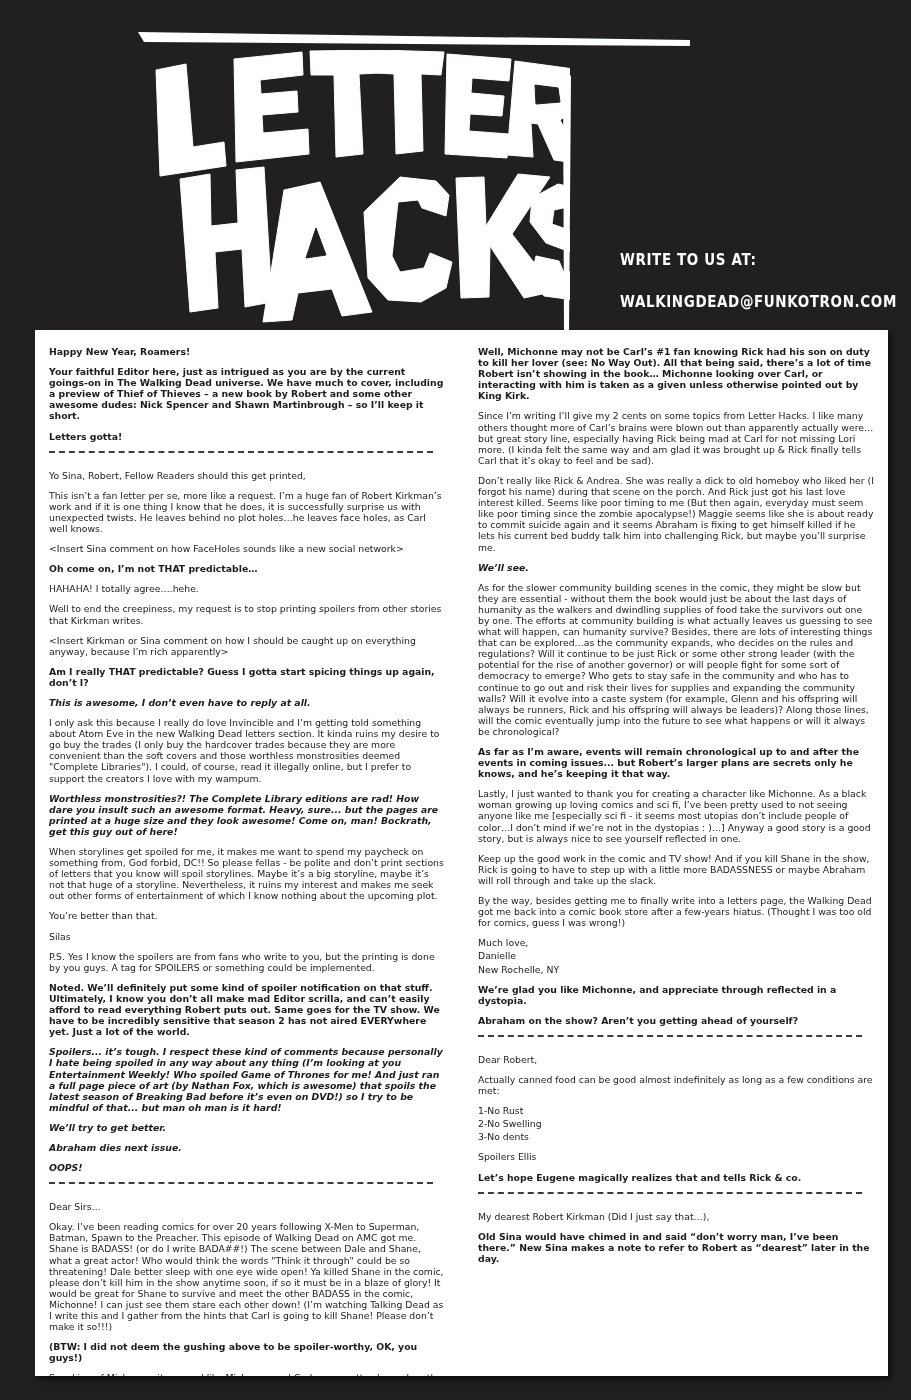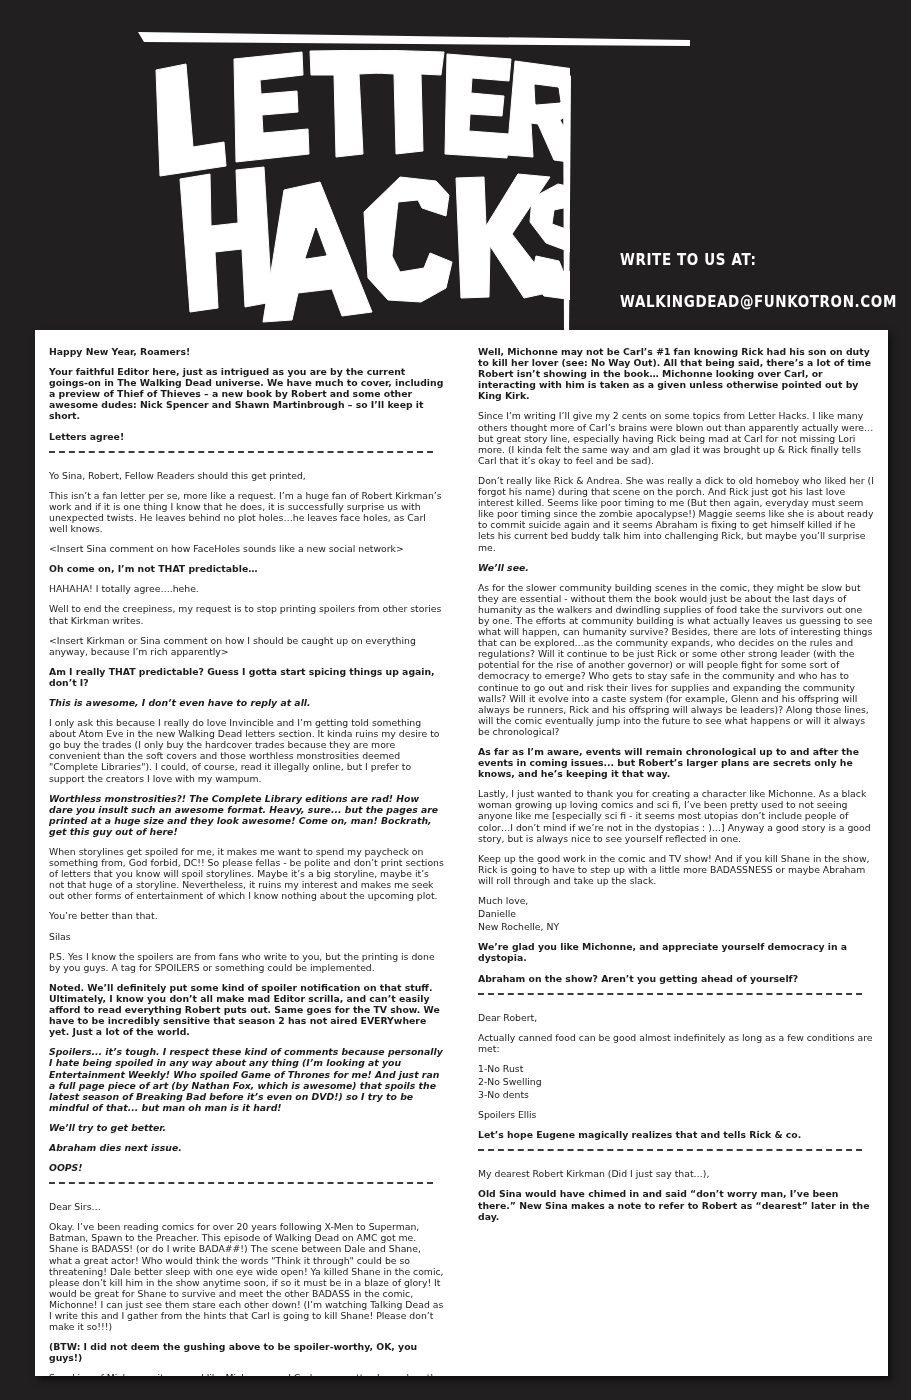--- a/index.html
+++ b/index.html
@@ -149,21 +149,21 @@
       <div class="wl1">WRITE TO US AT:</div>
       <div class="wl2">WALKINGDEAD@FUNKOTRON.COM</div>
     </div>
   </div>
 
   <div class="sheet">
     <div class="cols">
       <div class="col" id="col-left">
           <p class="b">Happy New Year, Roamers!</p>
           <p class="b">Your faithful Editor here, just as intrigued as you are by the current goings-on in The Walking Dead universe.  We have much to cover, including a preview of Thief of Thieves – a new book by Robert and some other awesome dudes: Nick Spencer and Shawn Martinbrough – so I’ll keep it short.</p>
-          <p class="b">Letters agree!</p>
+          <p class="b">Letters gotta!</p>
           <div class="divider"></div>
           <p>Yo Sina, Robert, Fellow Readers should this get printed,</p>
           <p>This isn’t a fan letter per se, more like a request.  I’m a huge fan of Robert Kirkman’s work and if it is one thing I know that he does, it is successfully surprise us with unexpected twists.  He leaves behind no plot holes…he leaves face holes, as Carl well knows.</p>
           <p>&lt;Insert Sina comment on how FaceHoles sounds like a new social network&gt;</p>
           <p class="b">Oh come on, I’m not THAT predictable…</p>
           <p>HAHAHA!  I totally agree….hehe.</p>
           <p>Well to end the creepiness, my request is to stop printing spoilers from other stories that Kirkman writes.</p>
           <p>&lt;Insert Kirkman or Sina comment on how I should be caught up on everything anyway, because I’m rich apparently&gt;</p>
           <p class="b">Am I really THAT predictable?  Guess I gotta start spicing things up again, don’t I?</p>
           <p class="bi">This is awesome, I don’t even have to reply at all.</p>
@@ -186,24 +186,25 @@
         </div>
       <div class="col" id="col-right">
           <p class="b">Well, Michonne may not be Carl’s #1 fan knowing Rick had his son on duty to kill her lover (see: No Way Out).  All that being said, there’s a lot of time Robert isn’t showing in the book… Michonne looking over Carl, or interacting with him is taken as a given unless otherwise pointed out by King Kirk.</p>
           <p>Since I’m writing I’ll give my 2 cents on some topics from Letter Hacks. I like many others thought more of Carl’s brains were blown out than apparently actually were…but great story line, especially having Rick being mad at Carl for not missing Lori more.  (I kinda felt the same way and am glad it was brought up &amp; Rick finally tells Carl that it’s okay to feel and be sad).</p>
           <p>Don’t really like Rick &amp; Andrea.  She was really a dick to old homeboy who liked her (I forgot his name) during that scene on the porch.  And Rick just got his last love interest killed.  Seems like poor timing to me (But then again, everyday must seem like poor timing since the zombie apocalypse!)  Maggie seems like she is about ready to commit suicide again and it seems Abraham is fixing to get himself killed if he lets his current bed buddy talk him into challenging Rick, but maybe you’ll surprise me.</p>
           <p class="bi">We’ll see.</p>
           <p>As for the slower community building scenes in the comic, they might be slow but they are essential - without them the book would just be about the last days of humanity as the walkers and dwindling supplies of food take the survivors out one by one.  The efforts at community building is what actually leaves us guessing to see what will happen, can humanity survive?  Besides, there are lots of interesting things that can be explored…as the community expands, who decides on the rules and regulations? Will it continue to be just Rick or some other strong leader (with the potential for the rise of another governor) or will people fight for some sort of democracy to emerge?  Who gets to stay safe in the community and who has to continue to go out and risk their lives for supplies and expanding the community walls?  Will it evolve into a caste system (for example, Glenn and his offspring will always be runners, Rick and his offspring will always be leaders)?  Along those lines, will the comic eventually jump into the future to see what happens or will it always be chronological?</p>
           <p class="b">As far as I’m aware, events will remain chronological up to and after the events in coming issues... but Robert’s larger plans are secrets only he knows, and he’s keeping it that way.</p>
           <p>Lastly, I just wanted to thank you for creating a character like Michonne.  As a black woman growing up loving comics and sci fi, I’ve been pretty used to not seeing anyone like me [especially sci fi - it seems most utopias don’t include people of color…I don’t mind if we’re not in the dystopias : )…]  Anyway a good story is a good story, but is always nice to see yourself reflected in one.</p>
           <p>Keep up the good work in the comic and TV show!  And if you kill Shane in the show, Rick is going to have to step up with a little more BADASSNESS or maybe Abraham will roll through and take up the slack.</p>
+          <p>By the way, besides getting me to finally write into a letters page, the Walking Dead got me back into a comic book store after a few-years hiatus. (Thought I was too old for comics, guess I was wrong!)</p>
           <p class="tight">Much love,</p>
           <p class="tight">Danielle</p>
           <p>New Rochelle, NY</p>
-          <p class="b">We’re glad you like Michonne, and appreciate yourself democracy in a dystopia.</p>
+          <p class="b">We’re glad you like Michonne, and appreciate through reflected in a dystopia.</p>
           <p class="b">Abraham on the show?  Aren’t you getting ahead of yourself?</p>
           <div class="divider"></div>
           <p>Dear Robert,</p>
           <p>Actually canned food can be good almost indefinitely as long as a few conditions are met:</p>
           <p class="tight">1-No Rust</p>
           <p class="tight">2-No Swelling</p>
           <p>3-No dents</p>
           <p>Spoilers Ellis</p>
           <p class="b">Let’s hope Eugene magically realizes that and tells Rick &amp; co.</p>
           <div class="divider"></div>

